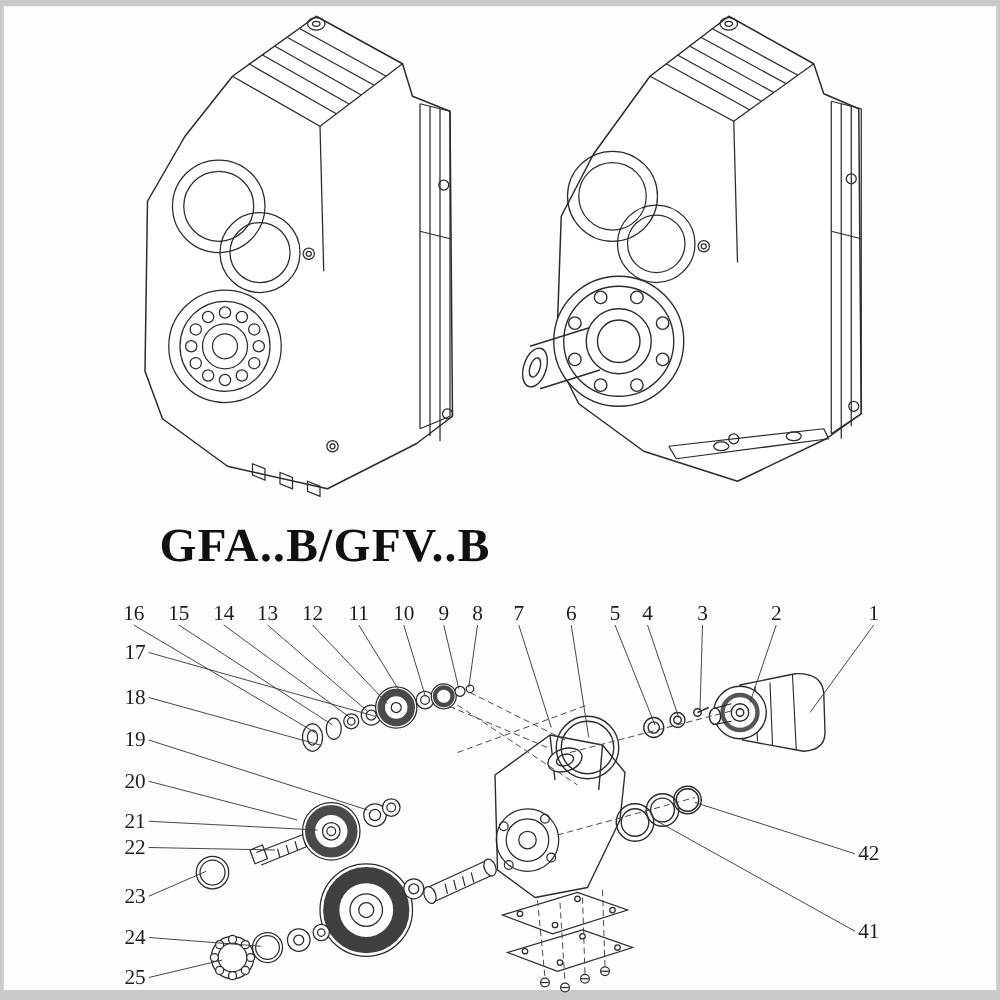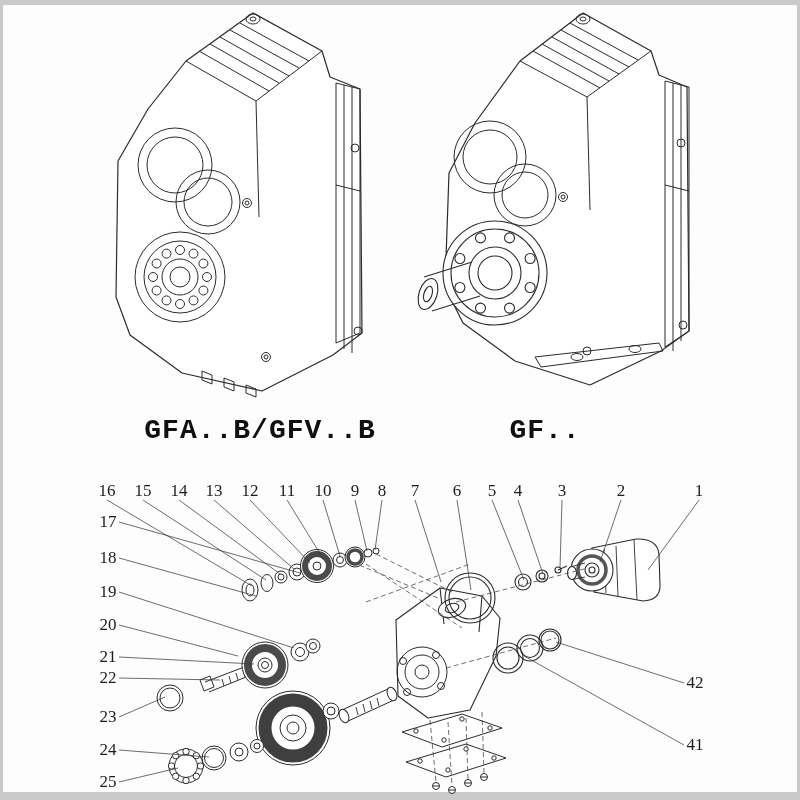--- a/index.html
+++ b/index.html
@@ -1,21 +1,21 @@
 <!DOCTYPE html>
 <html><head>
 <meta charset="utf-8">
 <style>
   * { margin:0; padding:0; box-sizing:border-box; }
   html,body { background:#ffffff; }
   body { font-family:"Liberation Serif", serif; }
   .screen { position:relative; width:800px; height:800px; background:#fdfdfd; overflow:hidden; }
   .fig { position:absolute; }
-  .model-label { position:absolute; font-weight:bold; font-size:28px; color:#101010;
-                 text-align:center; letter-spacing:1px; font-family:Liberation Mono, monospace; }
+  .model-label { position:absolute; font-weight:bold; font-size:38px; color:#101010;
+                 text-align:center; letter-spacing:1px; font-family:Liberation Serif, serif; }
   .edge { position:absolute; background:#c9c9c9; }
   svg text { font-family:"Liberation Serif", serif; font-size:17px; fill:#1c1c1c; }
 </style>
 </head>
 <body>
 
 <div class="screen">
 
   <div class="edge" style="left:0;top:0;width:800px;height:5px;"></div>
   <div class="edge" style="left:0;top:792px;width:800px;height:8px;"></div>
@@ -126,21 +126,20 @@
         <circle cx="115.1" cy="253.5" r="5" fill="none"></circle>
       <circle cx="80" cy="268" r="26" fill="none"></circle>
       <circle cx="80" cy="268" r="17" fill="none"></circle>
       <path d="M57,257 L9,272 M65,291 L17,306" fill="none"></path>
       <ellipse cx="13" cy="289" rx="9" ry="16" transform="rotate(18 13 289)"></ellipse>
       <ellipse cx="13" cy="289" rx="4" ry="8" transform="rotate(18 13 289)" fill="none"></ellipse>
     </g>
   </svg>
 
   <div class="model-label" style="left:110px; top:415px; width:300px;">GFA..B/GFV..B</div>
-  <div class="model-label" style="left:465px; top:415px; width:160px;">GF..</div>
 
   <svg class="fig" style="left:0; top:470px;" width="800" height="330" viewBox="0 0 800 330">
 
     <g fill="#ffffff" stroke="#2b2b2b" stroke-width="1.1" stroke-linejoin="round">
       <path d="M396,150 L440,118 L482,126 L500,148 L496,186 L470,240 L428,248 L398,226 Z"></path>
       <path d="M440,118 L444,154" fill="none"></path>
       <path d="M482,126 L479,162" fill="none"></path>
       <ellipse cx="452" cy="138" rx="14" ry="9" transform="rotate(-18 452 138)"></ellipse>
       <ellipse cx="452" cy="138" rx="7" ry="4.5" transform="rotate(-18 452 138)" fill="none"></ellipse>
     </g>

